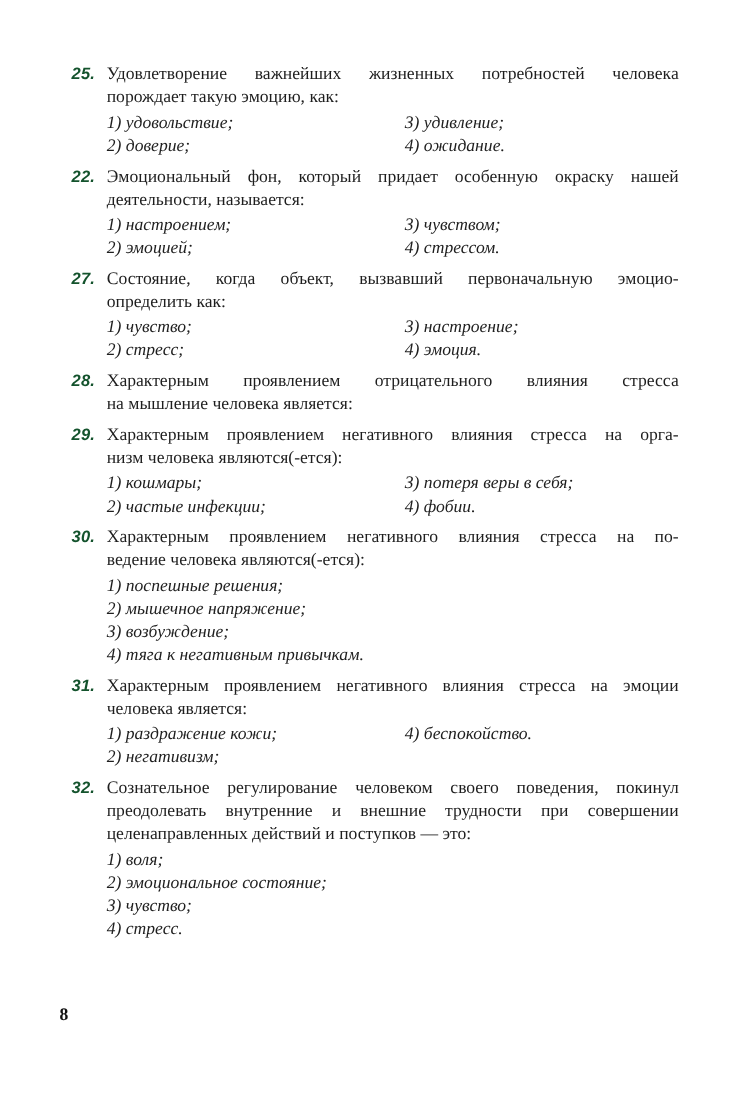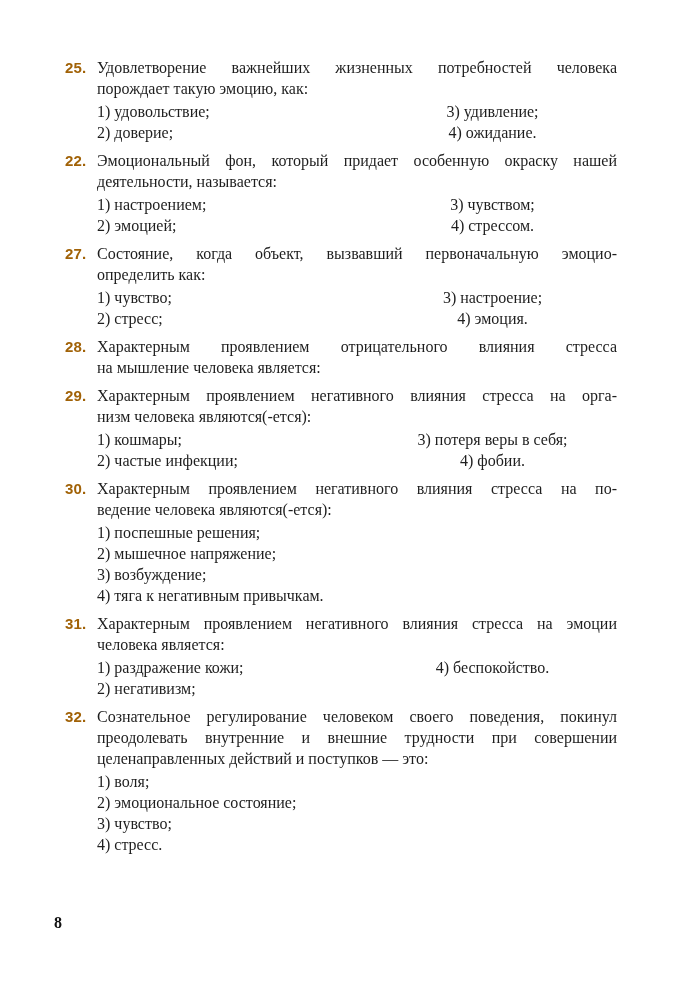--- a/index.html
+++ b/index.html
@@ -26,34 +26,35 @@
     align-items: flex-start;
     margin-bottom: 7px;
   }
   .q-num {
     flex: 0 0 32px;
     width: 32px;
     font-family: "Liberation Sans", sans-serif;
     font-weight: bold;
     font-size: 15px;
     line-height: 21px;
-    color: #a16207;
+    color: #14532d;
     letter-spacing: 0.2px;
+    font-style: italic;
   }
   .q-body { flex: 1 1 auto; min-width: 0; }
   .q-text .q-line {
     line-height: 21px;
     text-align: justify;
   }
   
   .q-text .q-line:not(:last-child) { text-align-last: justify; }
-  .q-options { margin-top: 2px; }
+  .q-options { margin-top: 2px; font-style: italic; }
   .q-options.two-col { display: flex; }
   .q-options .opt-col-left { flex: 0 0 271px; width: 271px; }
-  .q-options .opt-col-right { flex: 1 1 auto; text-align: center; }
+  .q-options .opt-col-right { flex: 1 1 auto; }
   .option { line-height: 21px; white-space: nowrap; }
   .page-number {
     position: absolute;
     left: 54px; top: 912px;
     font-family: "Liberation Serif", serif;
     font-weight: bold;
     font-size: 16px;
     line-height: 21px;
     color: #111111;
   }

